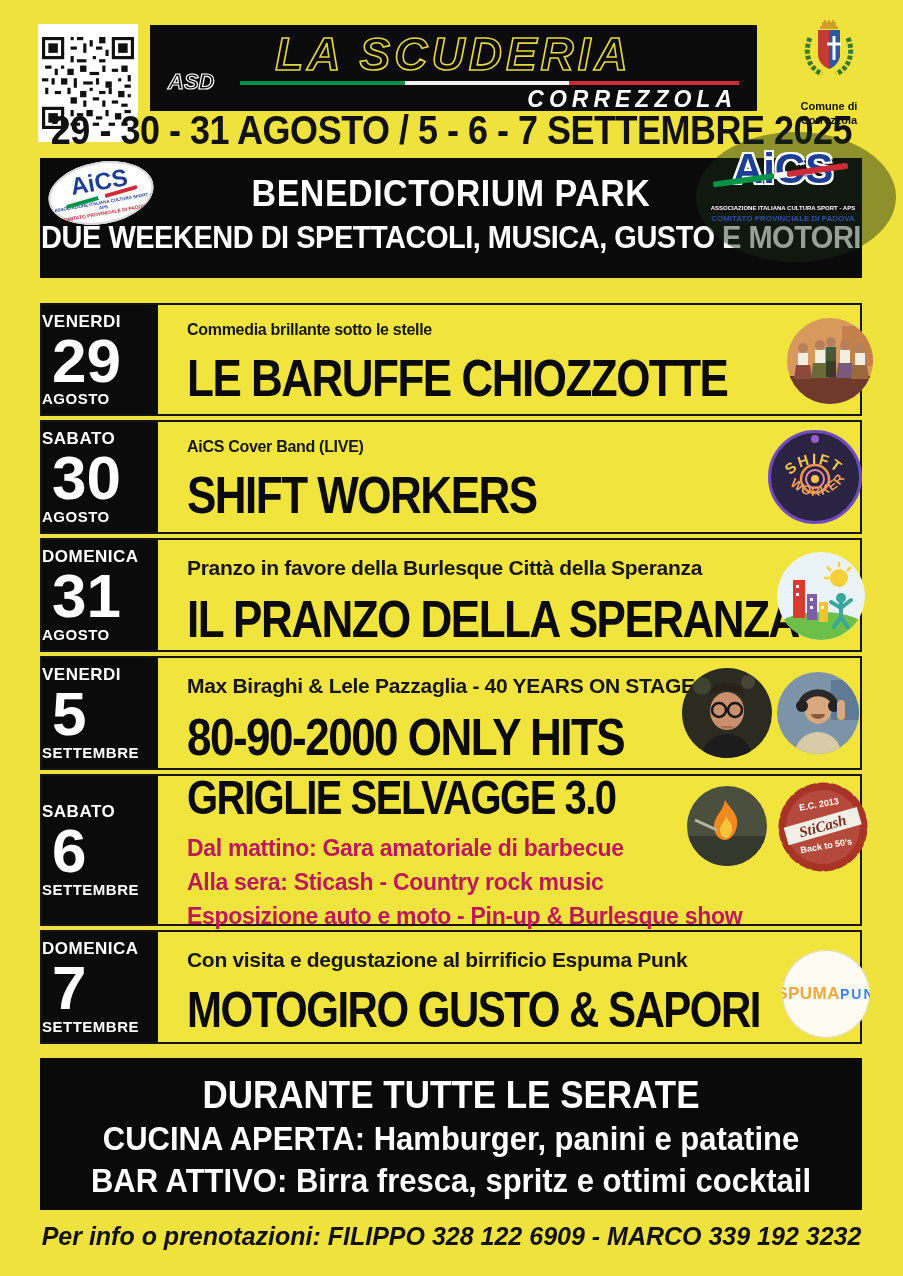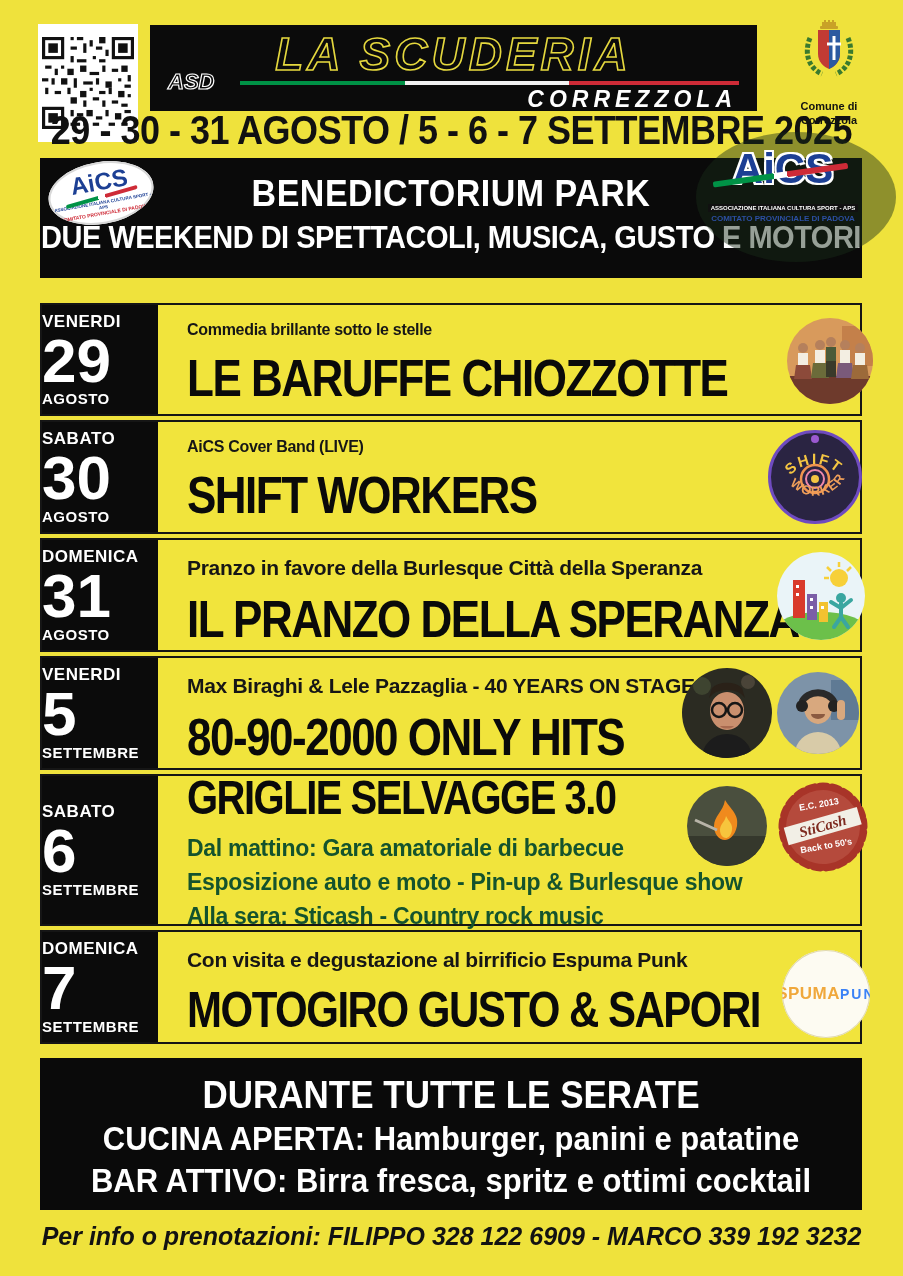--- a/index.html
+++ b/index.html
@@ -31,29 +31,29 @@
   .aics-right-shadow { position:absolute; right:-28px; top:-16px; width:200px; height:130px; border-radius:50%; background:rgba(25,45,25,0.45); }
   .aics-right .aics-word { position:relative; font-size:42px; font-weight:900; color:#1C3F94; text-shadow:-2px -2px 0 #fff,2px -2px 0 #fff,-2px 2px 0 #fff,2px 2px 0 #fff; }
   .aics-right .swoosh { width:80%; margin:0 auto; height:6px; transform:rotate(-8deg) translateY(-18px); }
   .aics-right .aics-tiny { position:relative; font-size:6px; color:#fff; background:#111; display:inline-block; padding:1px 3px; font-weight:700; }
   .aics-right .aics-tiny2 { position:relative; font-size:8px; color:#2C4FA3; font-weight:900; }
 
   
   .event-row { position:absolute; left:40px; width:822px; background:#F1E43C; border:2px solid #151515; }
   .datebox { position:absolute; left:0; top:0; bottom:0; width:116px; background:#0B0B0B; color:#fff; display:flex; flex-direction:column; align-items:flex-start; justify-content:center; }
   .datebox .day { font-size:17px; font-weight:900; letter-spacing:0.5px; }
-  .datebox .num { font-size:62px; font-weight:900; line-height:0.95; }
+  .datebox .num { font-size:62px; font-weight:900; line-height:0.95;margin-left:10px; }
   .datebox .month { font-size:15px; font-weight:900; letter-spacing:0.5px; }
   .row-content { position:absolute; left:145px; top:0; right:8px; bottom:0; }
   .ev-sub { font-size:16px; font-weight:700; color:#161616; white-space:nowrap; letter-spacing:-0.3px; }
   .ev-sub.small { font-size:21px; }
   .ev-title { font-size:44px; font-weight:900; color:#0A0A0A; letter-spacing:-1.5px; white-space:nowrap; transform:scaleY(1.18); transform-origin:left center; }
   .row-std .ev-sub { margin-top:16px; }
   .row-std .ev-title { margin-top:14px; }
-  .ev-detail { font-size:23px; font-weight:700; color:#14532d; white-space:nowrap; letter-spacing:-0.3px; margin-top:7px; }
+  .ev-detail { font-size:23px; font-weight:700; color:#be185d; white-space:nowrap; letter-spacing:-0.3px; margin-top:7px; }
   .badge { position:absolute; border-radius:50%; overflow:hidden; }
 
   
   .row1 { top:303px; height:113px; }
   .row2 { top:420px; height:114px; }
   .row3 { top:538px; height:114px; }
   .row4 { top:656px; height:114px; }
   .row5 { top:774px; height:152px; }
   .row6 { top:930px; height:114px; }
 
@@ -347,22 +347,22 @@
 
   <div class="event-row row5">
     <div class="datebox">
       <div class="day">SABATO</div>
       <div class="num">6</div>
       <div class="month">SETTEMBRE</div>
     </div>
     <div class="row-content" style="">
       <div class="ev-title" style="font-size:40px;">GRIGLIE SELVAGGE 3.0</div>
       <div class="ev-detail" style="margin-top:14px;">Dal mattino: Gara amatoriale di barbecue</div>
+      <div class="ev-detail">Alla sera: Sticash - Country rock music</div>
       <div class="ev-detail">Esposizione auto e moto - Pin-up &amp; Burlesque show</div>
-      <div class="ev-detail">Alla sera: Sticash - Country rock music</div>
     </div>
     <div class="badge b-fire">
       <svg width="80" height="80" viewBox="0 0 80 80">
         <rect width="80" height="80" fill="#4A4F3E"></rect>
         <rect y="50" width="80" height="30" fill="#35382C"></rect>
         <path d="M38 14 c6 10 14 14 12 26 c-2 10 -8 14 -12 14 c-6 0 -11 -6 -11 -14 c0 -10 9 -14 11 -26 z" fill="#F08A1D"></path>
         <path d="M39 30 c3 6 7 8 6 14 c-1 6 -4 8 -6 8 c-3 0 -6 -3 -6 -8 c0 -6 5 -8 6 -14 z" fill="#F7C53D"></path>
         <line x1="8" y1="34" x2="30" y2="44" stroke="#B8B4A8" stroke-width="3"></line>
       </svg>
     </div>

